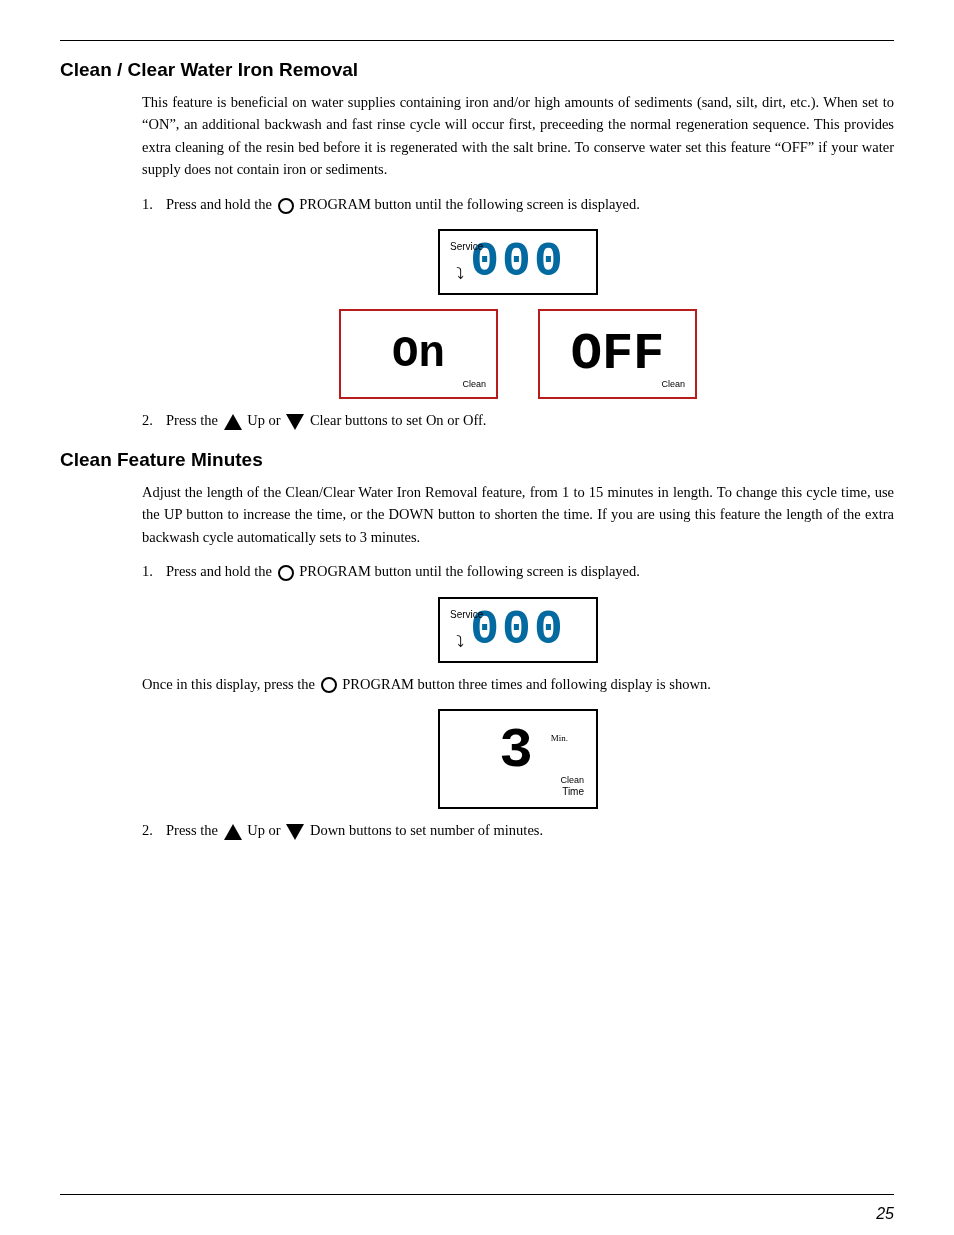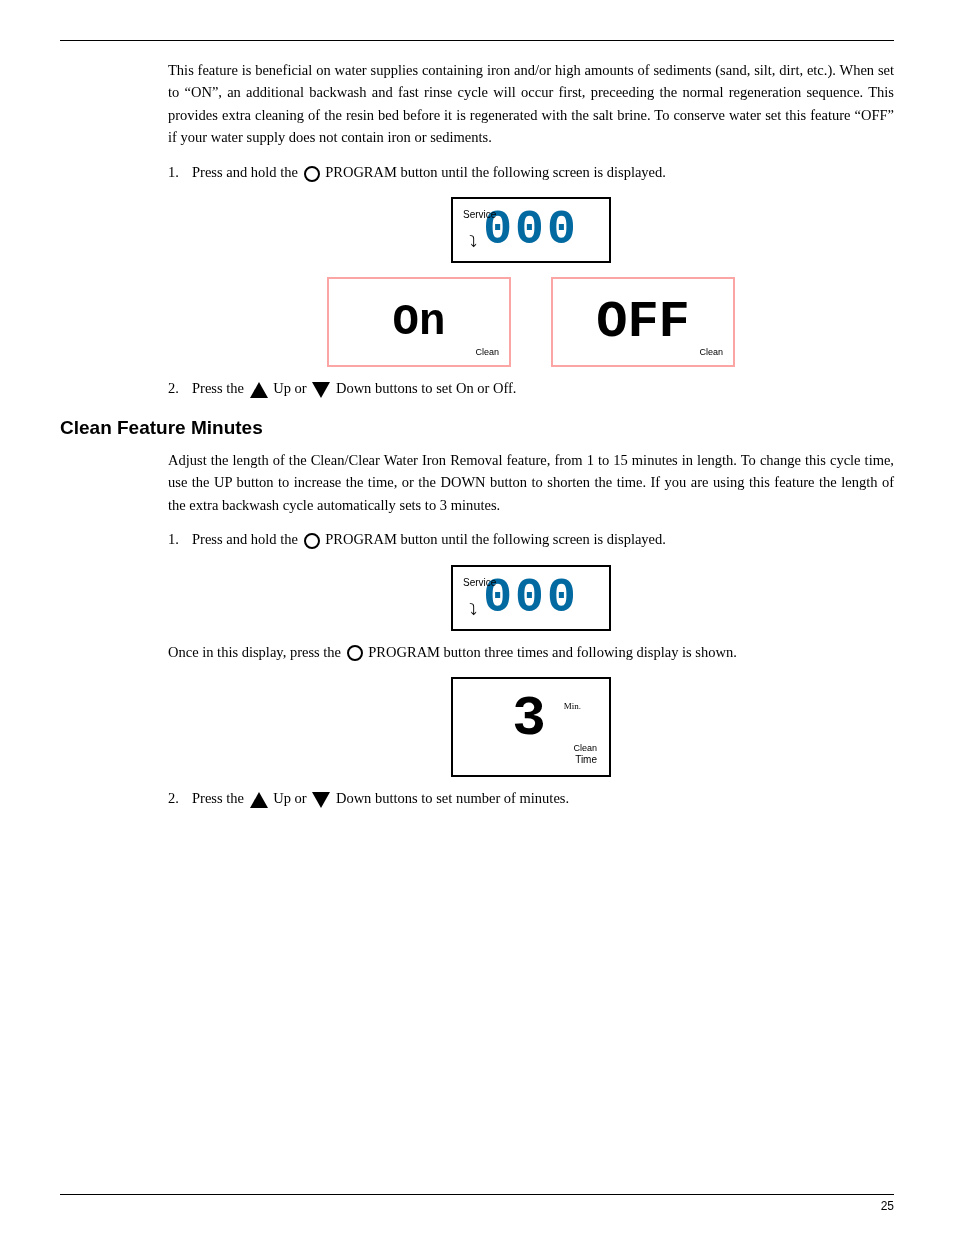--- a/index.html
+++ b/index.html
@@ -27,21 +27,21 @@
     }
 
     .section-title {
       font-family: Arial, Helvetica, sans-serif;
       font-size: 19px;
       font-weight: bold;
       margin-bottom: 10px;
     }
 
     .content-block {
-      margin-left: 108px;
+      margin-left: 82px;
     }
 
     .body-text {
       font-size: 14.5px;
       line-height: 1.55;
       text-align: justify;
       margin-bottom: 12px;
     }
 
     .numbered-item {
@@ -90,23 +90,23 @@
     }
 
     .display-pair {
       display: flex;
       justify-content: center;
       gap: 40px;
       margin: 14px 0 10px 0;
     }
 
     .display-box2 {
-      border: 2px solid #fca5a5;
+      border: 2px solid #b91c1c;
       background: #fff;
-      width: 184px;
+      width: 159px;
       height: 90px;
       position: relative;
       display: flex;
       align-items: center;
       justify-content: center;
       text-align: center;
     }
 
     .display-box2 .clean-label {
       position: absolute;
@@ -165,24 +165,25 @@
     .bottom-rule {
       border-top: 1px solid #000;
       position: absolute;
       bottom: 40px;
       left: 60px;
       right: 60px;
     }
 
     .page-number {
       position: absolute;
-      bottom: 22px;
+      bottom: 12px;
       right: 60px;
-      font-size: 12px;
-      font-family: Arial, sans-serif;
+      font-size: 16px;
+      font-family: Arial, sans-serif;
+      font-style: italic;
     }
 
     
     .display-box3 {
       border: 2px solid #000;
       background: #fff;
       width: 160px;
       height: 100px;
       position: relative;
       display: flex;
@@ -237,20 +238,21 @@
       font-weight: bold;
     }
 
   </style>
 </head>
 <body>
 
 <div class="page">
   <div class="top-rule"></div>
 
+  <div class="section-title">Clean / Clear Water Iron Removal</div>
 
   <div class="content-block">
     <p class="body-text">This feature is beneficial on water supplies containing iron and/or high amounts of sediments (sand, silt, dirt, etc.). When set to “ON”, an additional backwash and fast rinse cycle will occur first, preceeding the normal regeneration sequence. This provides extra cleaning of the resin bed before it is regenerated with the salt brine.  To conserve water set this feature “OFF” if your water supply does not contain iron or sediments.</p>
 
     <div class="numbered-item">
       <span class="num">1.</span>
       <span>
         <span>Press and hold the</span>
         <span class="program-circle"></span>
         <span>PROGRAM</span>&nbsp;<span>button until  the following screen is displayed.</span>
@@ -273,21 +275,21 @@
       </div>
       <div class="display-box2">
         <span class="off-text">OFF</span>
         <span class="clean-label">Clean</span>
       </div>
     </div>
 
     <div class="numbered-item">
       <span class="num">2.</span>
       <span>
-        <span>Press the</span>&nbsp;<span class="up-arrow-icon"></span>&nbsp;<span>Up or</span>&nbsp;<span class="down-arrow-icon"></span>&nbsp;<span>Down buttons to set On or Off.</span>
+        <span>Press the</span>&nbsp;<span class="up-arrow-icon"></span>&nbsp;<span>Up or</span>&nbsp;<span class="down-arrow-icon"></span>&nbsp;<span>Clear buttons to set On or Off.</span>
       </span>
     </div>
   </div>
 
   <div class="section-title section-gap">Clean Feature Minutes</div>
 
   <div class="content-block">
     <p class="body-text">Adjust the length of the Clean/Clear Water Iron Removal feature, from 1 to 15 minutes in length. To change this cycle time, use the UP button to increase the time, or the DOWN button to shorten the time. If you are using this feature the length of the extra backwash cycle automatically sets to 3 minutes.</p>
 
     <div class="numbered-item">

